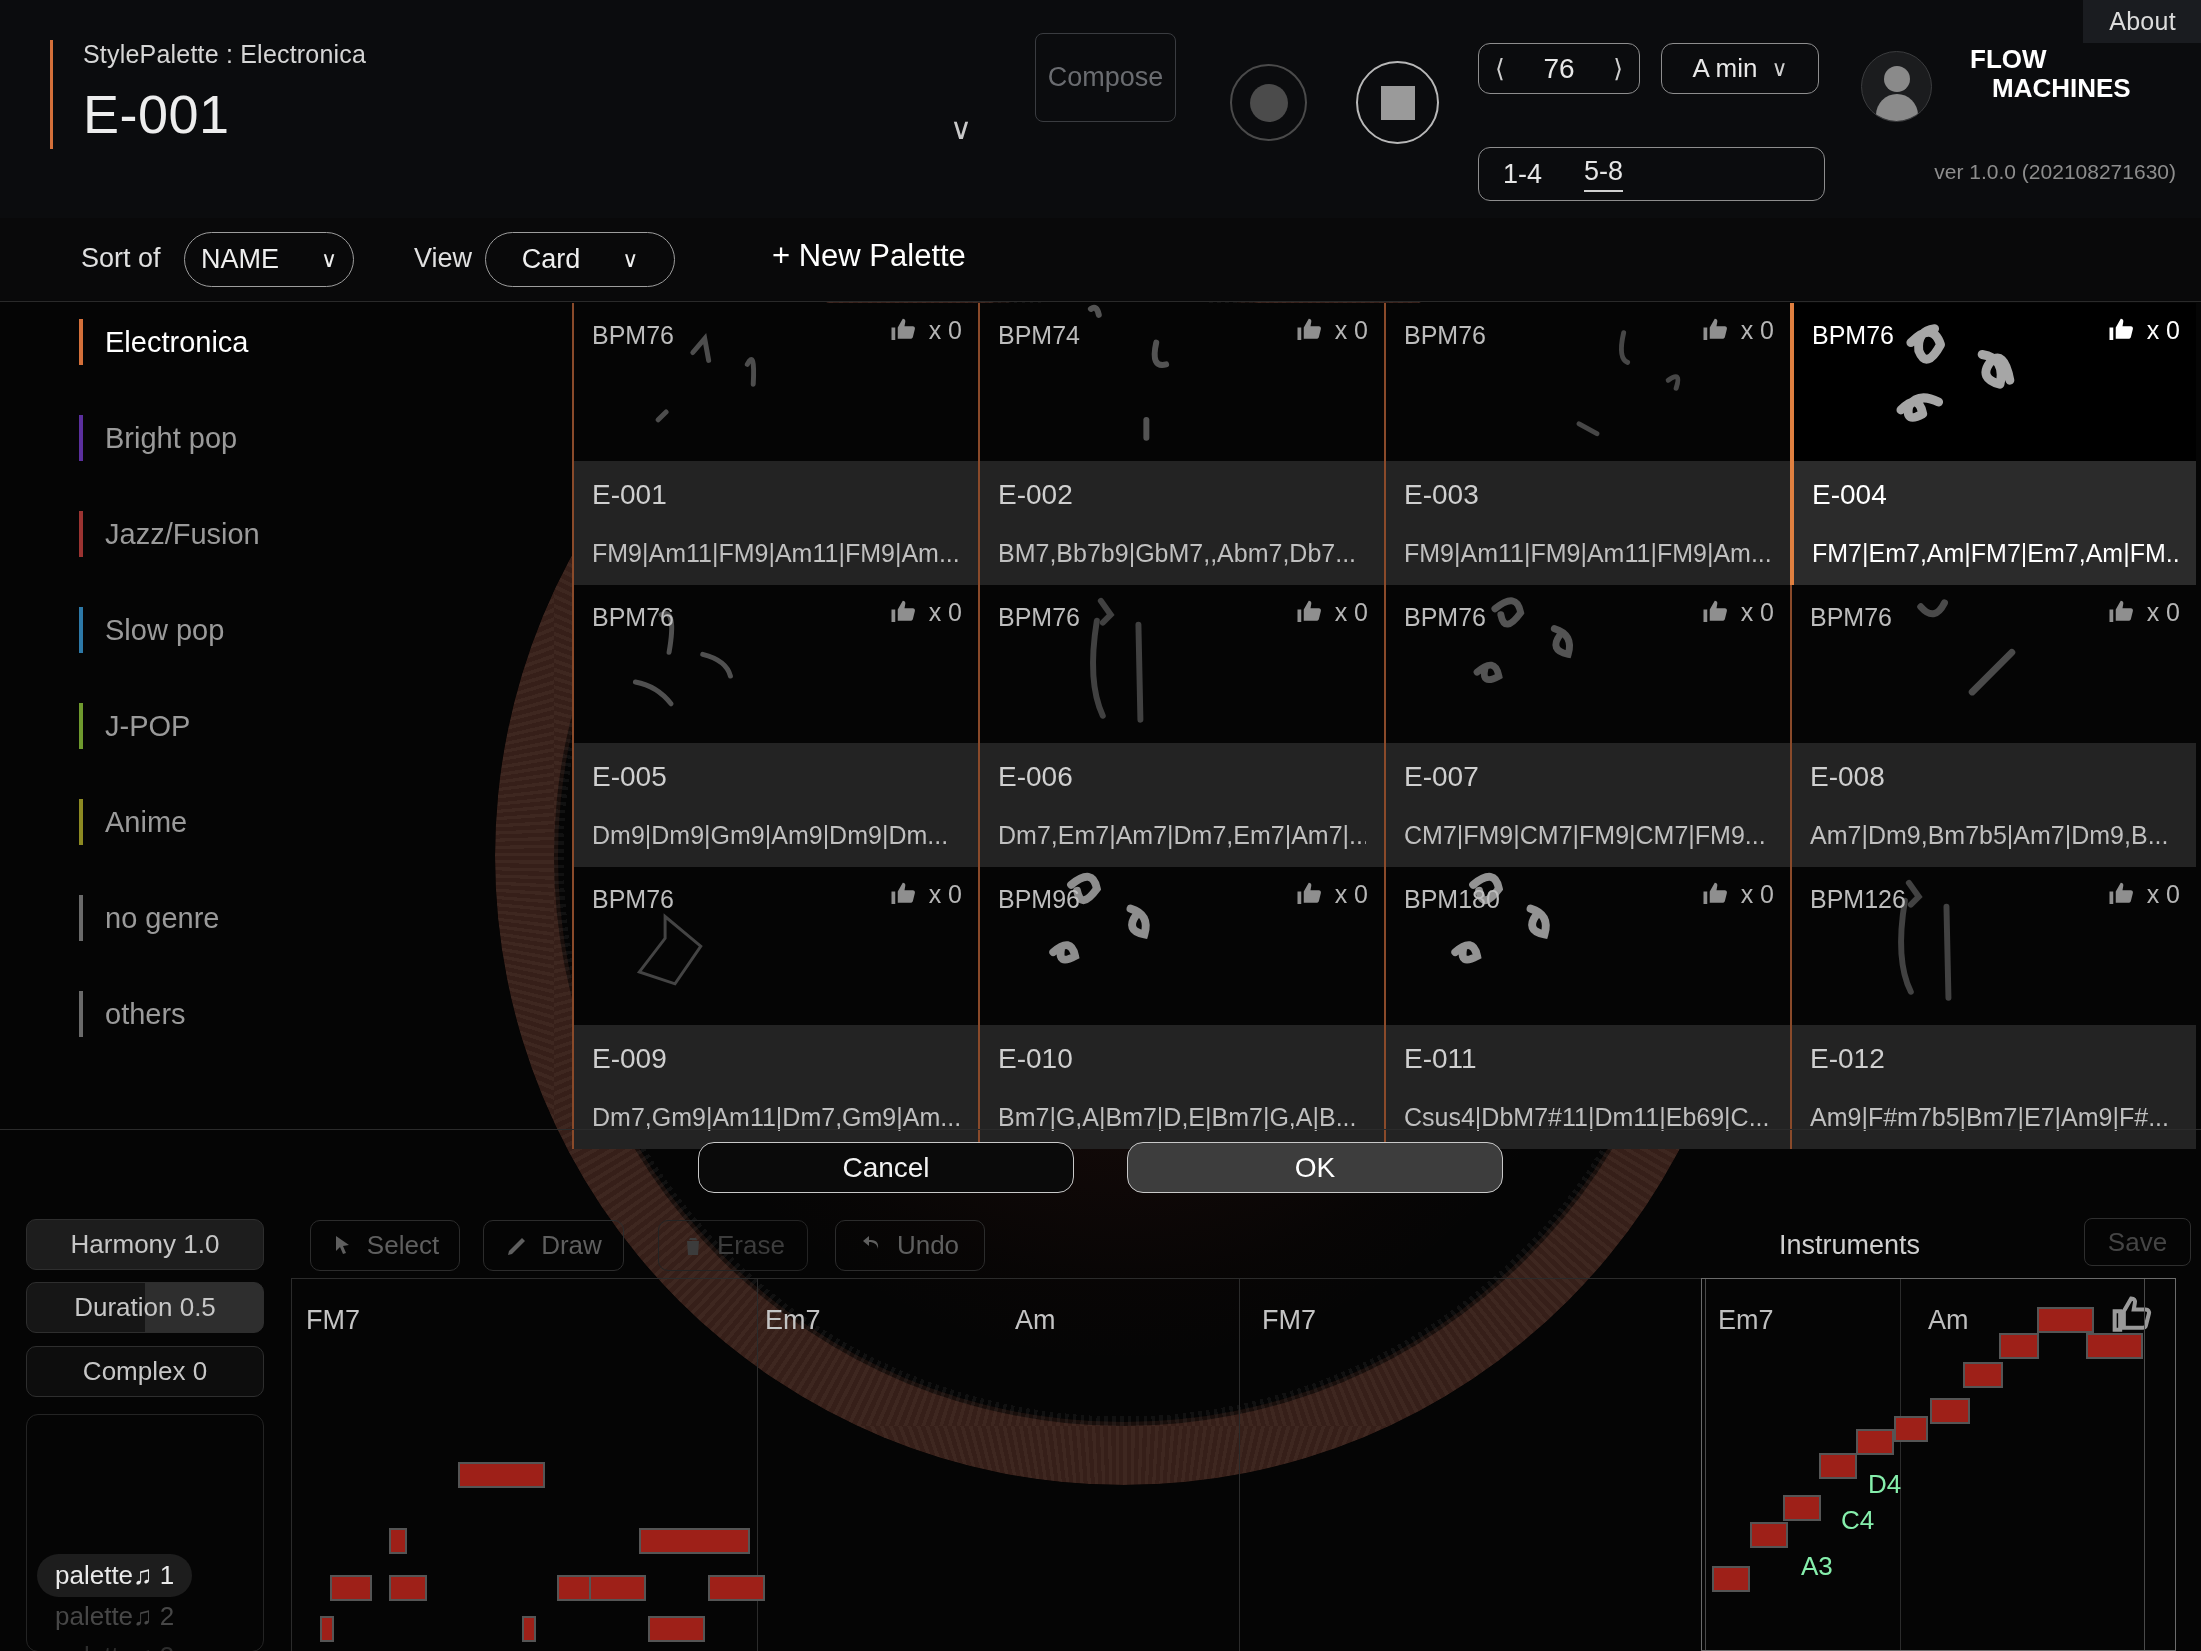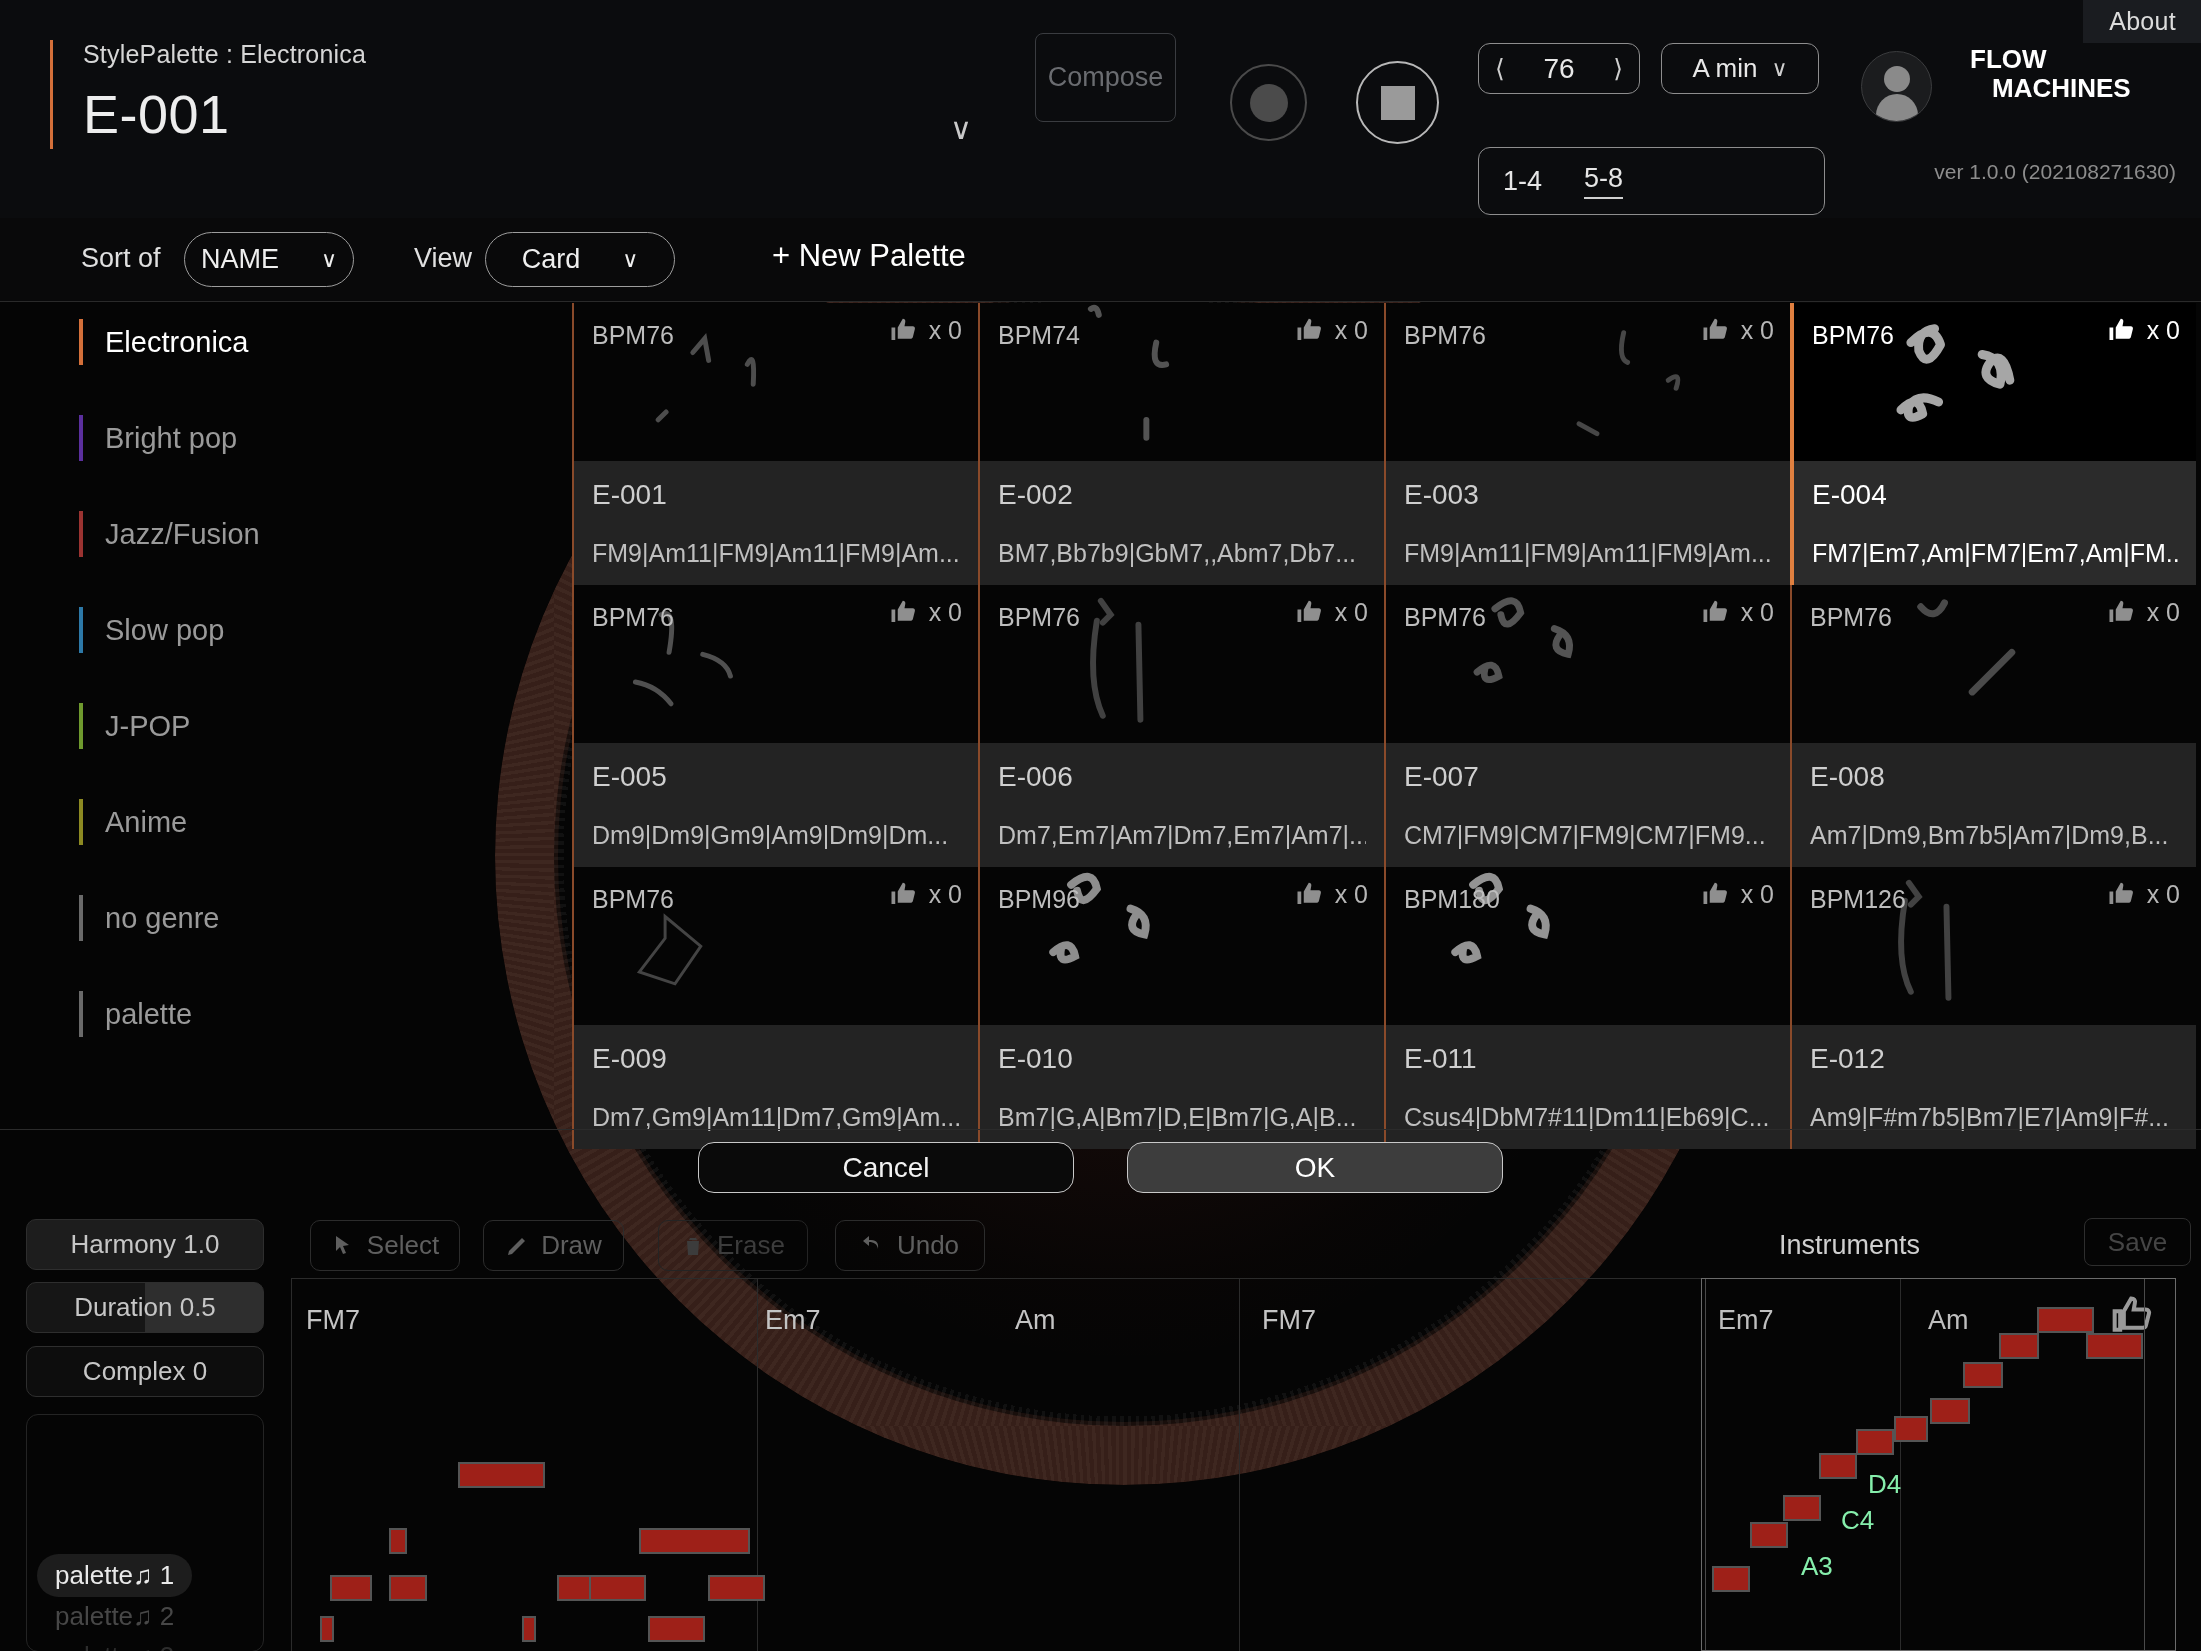--- a/index.html
+++ b/index.html
@@ -63,21 +63,21 @@
   .stop-btn { left: 1356px; top: 61px; width: 83px; height: 83px; border-color: #b8b8b8; }
   .stop-btn i { width: 34px; height: 34px; background: #9a9a9a; display: block; }
 
   .pill {
     position: absolute; border: 1px solid #8e8e8e; border-radius: 12px;
     display: flex; align-items: center; color: #e8e8e8;
   }
   .bpm-pill { left: 1478px; top: 43px; width: 162px; height: 51px; justify-content: space-between; padding: 0 16px; font-size: 28px; }
   .bpm-pill .chev { color: #cfcfcf; font-size: 25px; }
   .key-pill { left: 1661px; top: 43px; width: 158px; height: 51px; justify-content: center; gap: 14px; font-size: 26px; }
-  .bars-pill { left: 1478px; top: 147px; width: 347px; height: 68px; padding: 0 24px; gap: 42px; font-size: 27px; color: #e6e6e6; }
+  .bars-pill { left: 1478px; top: 147px; width: 347px; height: 54px; padding: 0 24px; gap: 42px; font-size: 27px; color: #e6e6e6; }
   .bars-pill .on { border-bottom: 2px solid #d0d0d0; padding-bottom: 3px; }
 
   .avatar { position: absolute; left: 1861px; top: 51px; width: 71px; height: 71px; border-radius: 50%; background: #1b1c1e; border: 1px solid #3b3c3e; overflow: hidden; }
   .avatar .head { position: absolute; left: 50%; top: 14px; transform: translateX(-50%); width: 26px; height: 26px; border-radius: 50%; background: #8a8a8a; }
   .avatar .body { position: absolute; left: 50%; top: 42px; transform: translateX(-50%); width: 42px; height: 34px; border-radius: 21px 21px 0 0; background: #8a8a8a; }
 
   .brand { position: absolute; left: 1970px; top: 46px; color: #fff; font-weight: bold; font-size: 26px; line-height: 1; }
   .brand .l2 { margin-left: 22px; margin-top: 3px; }
   .ver { position: absolute; right: 26px; top: 160px; font-size: 21px; color: #8d8d8d; }
 
@@ -241,21 +241,21 @@
       <div class="genre">
         <span class="bar" style="background:#8d8a22"></span>
         <span class="nm">Anime</span>
       </div>
       <div class="genre">
         <span class="bar" style="background:#6a6a6a"></span>
         <span class="nm">no genre</span>
       </div>
       <div class="genre">
         <span class="bar" style="background:#6a6a6a"></span>
-        <span class="nm">palette</span>
+        <span class="nm">others</span>
       </div>
     </div>
 
   <div class="grid" id="card-grid">
       <div class="card-row">
         <div class="card">
           <div class="thumb">
             <div class="scribble" style="left:0;top:0;width:406px;height:158px"><svg viewBox="0 0 410 160">
                 <g stroke="#cfcfcf" stroke-width="5" fill="none" stroke-linecap="round" opacity=".55">
                   <path d="M120 50 l12 -14 4 22"></path>

